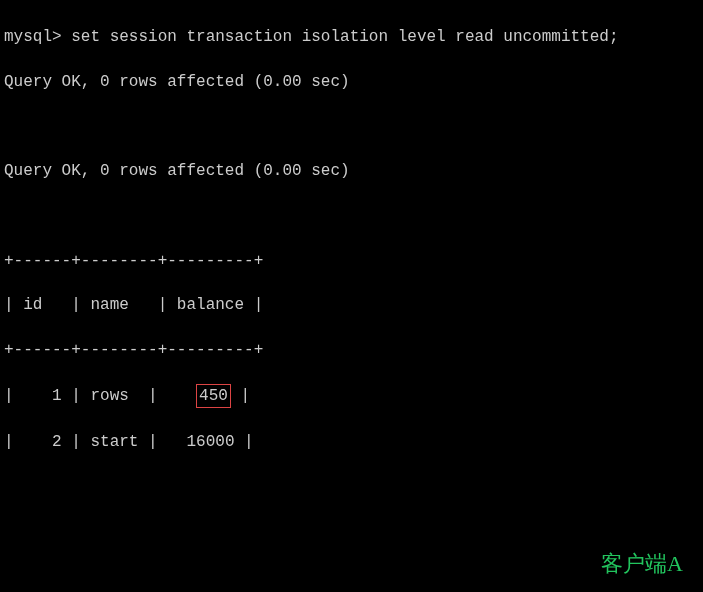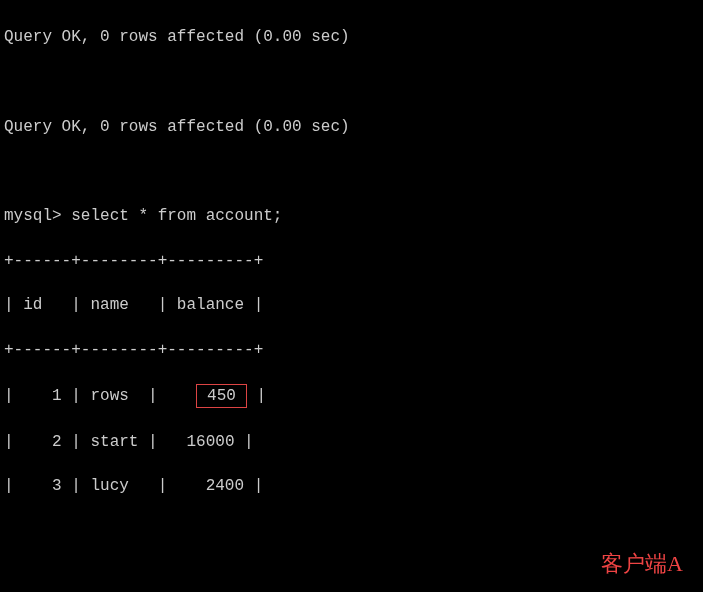--- a/index.html
+++ b/index.html
@@ -17,49 +17,48 @@
       height: 592px;
       padding: 4px;
       position: relative;
     }
     .terminal {
       white-space: pre;
     }
     .highlight-box {
       border: 1px solid #d44;
       display: inline-block;
-      padding: 0 10px;
+      padding: 0 2px;
     }
     .client-label {
       position: absolute;
       bottom: 12px;
       right: 20px;
-      color: #ef4444;
+      color: #22c55e;
       font-family: 'SimSun', serif;
       font-size: 22px;
     }
     .blank-line {
       height: 22px;
     }
   </style>
 </head>
 <body>
 
 <div class="terminal">
+<div><span>mysql&gt;</span> <span>set session transaction isolation level read uncommitted;</span></div>
 <div>Query OK, 0 rows affected (0.00 sec)</div>
 <div class="blank-line"></div>
 <div>Query OK, 0 rows affected (0.00 sec)</div>
 <div class="blank-line"></div>
-<div><span>mysql&gt;</span> <span>select * from account;</span></div>
 <div>+------+--------+---------+</div>
 <div>| <span>id</span>   | <span>name</span>   | <span>balance</span> |</div>
 <div>+------+--------+---------+</div>
 <div>|    <span>1</span> | <span>rows</span>  |    <span class="highlight-box">450</span> |</div>
 <div>|    <span>2</span> | <span>start</span> |   <span>16000</span> |</div>
-<div>|    <span>3</span> | <span>lucy</span>   |    <span>2400</span> |</div>
 
 
 
 
 
 
 
 
 
 

